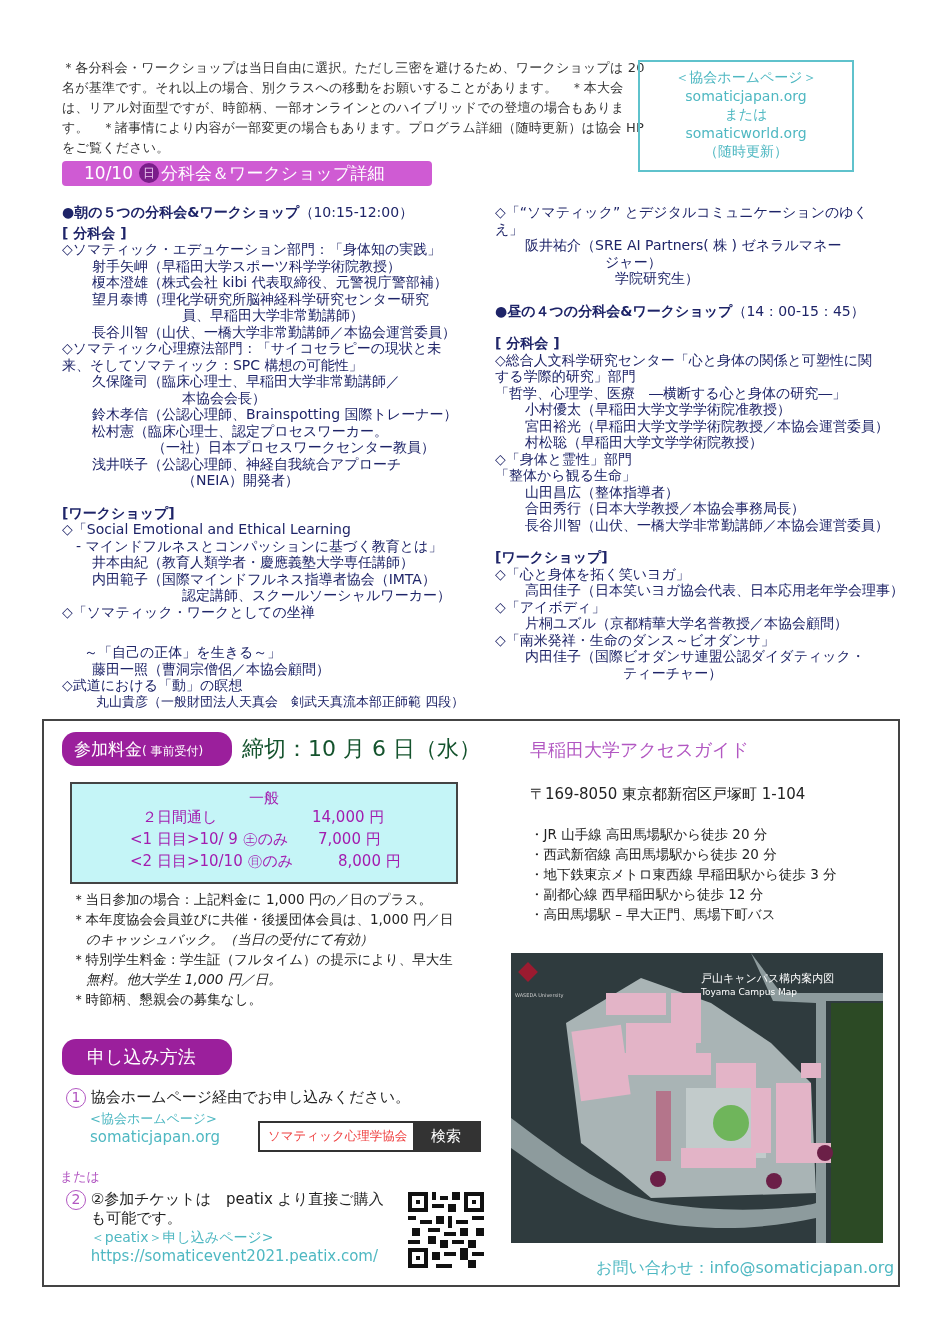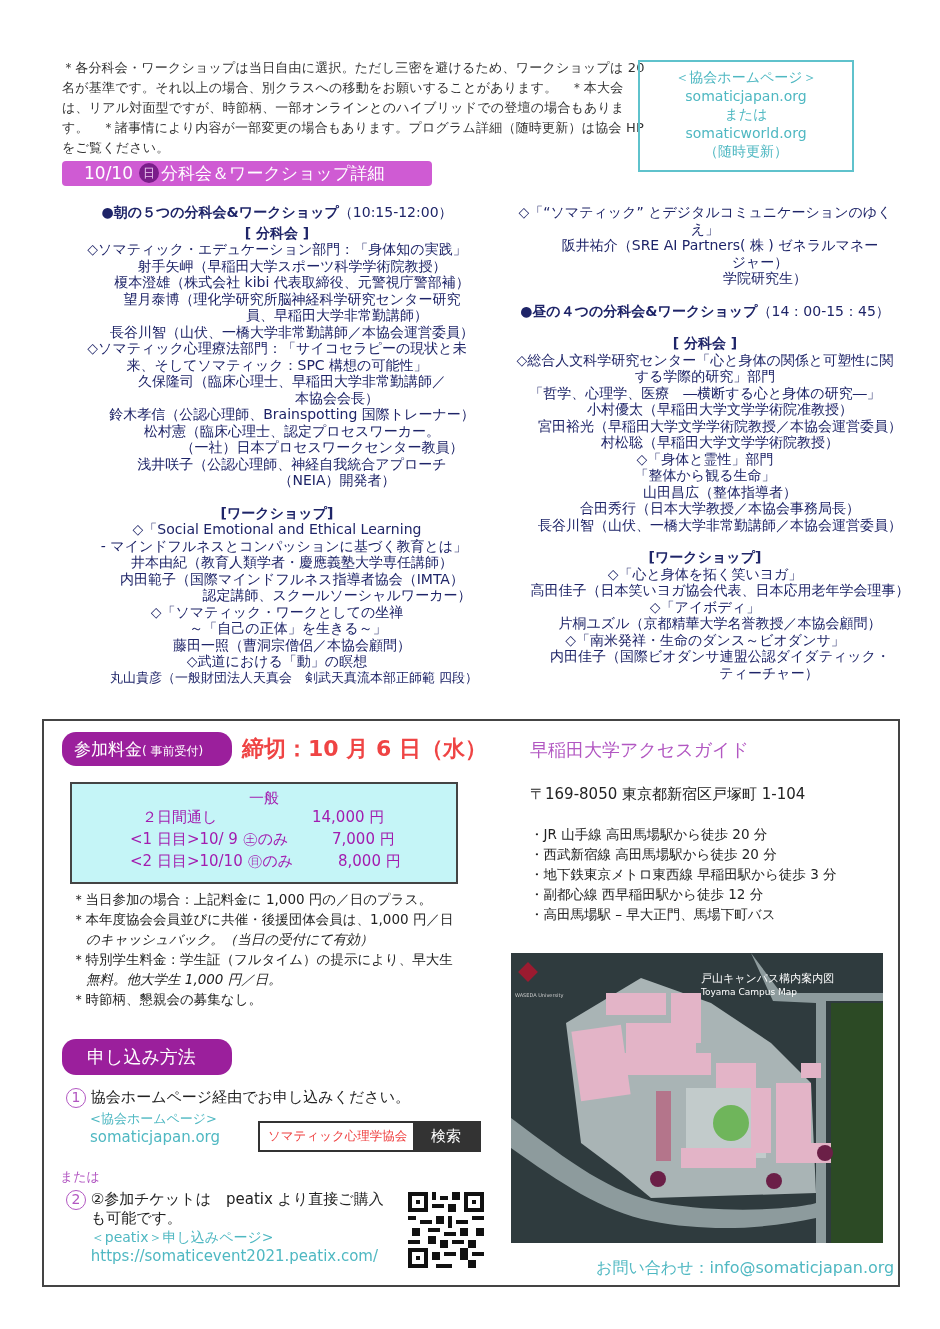--- a/index.html
+++ b/index.html
@@ -2,32 +2,32 @@
 <html><head>
 <meta charset="utf-8">
 <style>
   * { box-sizing: border-box; margin: 0; padding: 0; }
   body { width: 940px; height: 1329px; background: #ffffff; font-family: "DejaVu Sans", "Liberation Sans", sans-serif; color: #222; position: relative; overflow: hidden; }
   .abs { position: absolute; }
   .notice { left: 62px; top: 58px; width: 585px; font-size: 13px; line-height: 20px; color: #333; letter-spacing: 0.2px; }
   .hp-box { left: 638px; top: 60px; width: 216px; height: 112px; border: 2px solid #5fc2cc; text-align: center; color: #4fb8c2; font-size: 14px; line-height: 18.5px; padding-top: 6px; }
   .band { left: 62px; top: 161px; width: 370px; height: 25px; background: #cf5bd3; border-radius: 4px; color: #fff; font-size: 17px; line-height: 25px; padding-left: 22px; }
   .band .day { display: inline-block; width: 20px; height: 20px; border-radius: 50%; background: #7a1e8a; color: #e9c7ee; font-size: 12px; line-height: 20px; text-align: center; margin: 0 2px 0 6px; vertical-align: 2px; }
-  .col { font-size: 14px; line-height: 16.5px; color: #1e2468; text-align: center; }
+  .col { font-size: 14px; line-height: 16.5px; color: #1e2468; }
   .col .h { font-weight: bold; }
   .col .ind { padding-left: 30px; }
   .col .ind2 { padding-left: 90px; }
   .col .ind3 { padding-left: 120px; }
   .col .gap { height: 16px; }
   .col .time { font-weight: normal; }
   .lower { left: 42px; top: 719px; width: 858px; height: 568px; border: 2px solid #444; }
   .pill { background: #9b1f9c; color: #fff; border-radius: 14px; }
   .fee-pill { left: 62px; top: 732px; width: 170px; height: 34px; font-size: 17px; line-height: 34px; padding-left: 12px; }
   .fee-pill small { font-size: 12px; }
-  .deadline { left: 242px; top: 734px; font-size: 22px; color: #ef4444; font-weight: bold; }
+  .deadline { left: 242px; top: 734px; font-size: 22px; color: #14532d; }
   .fee-box { left: 70px; top: 782px; width: 388px; height: 102px; background: #c5f5f7; border: 2px solid #444; font-size: 15px; color: #a21caf; }
   .fee-row { position: absolute; }
   .notes { left: 72px; top: 889px; width: 410px; font-size: 13.5px; line-height: 20px; color: #222; }
   .notes .ind { padding-left: 14px; font-style: italic; }
   .access-title { left: 530px; top: 738px; font-size: 18px; color: #b257c2; }
   .address { left: 530px; top: 785px; font-size: 15px; color: #222; }
   .routes { left: 530px; top: 824px; font-size: 13.5px; line-height: 20px; color: #222; }
   .map { left: 511px; top: 953px; width: 372px; height: 290px; background: #2f3b3e; overflow: hidden; }
   .apply-pill { left: 62px; top: 1039px; width: 170px; height: 36px; font-size: 18px; line-height: 36px; padding-left: 25px; }
   .num-circle { display: inline-block; width: 20px; height: 20px; border: 1.5px solid #b257c2; border-radius: 50%; color: #b257c2; font-size: 14px; line-height: 17px; text-align: center; }
@@ -78,21 +78,21 @@
   <div class="ind">浅井咲子（公認心理師、神経自我統合アプローチ</div>
   <div class="ind3">（NEIA）開発者）</div>
   <div class="gap"></div>
   <div class="h">[ワークショップ]</div>
   <div>◇「Social Emotional and Ethical Learning</div>
   <div style="padding-left:14px;">- マインドフルネスとコンパッションに基づく教育とは」</div>
   <div class="ind">井本由紀（教育人類学者・慶應義塾大学専任講師）</div>
   <div class="ind">内田範子（国際マインドフルネス指導者協会（IMTA）</div>
   <div class="ind3">認定講師、スクールソーシャルワーカー）</div>
   <div>◇「ソマティック・ワークとしての坐禅</div>
-  <div style="padding-left:22px;">～「自己の正体」を生きる～」</div>
+  <div style="padding-left:22px;margin-top:24px;">～「自己の正体」を生きる～」</div>
   <div class="ind">藤田一照（曹洞宗僧侶／本協会顧問）</div>
   <div>◇武道における「動」の瞑想</div>
   <div style="padding-left:34px; font-size:13px;">丸山貴彦（一般財団法人天真会　剣武天真流本部正師範 四段）</div>
 </div>
 
 <div class="abs col" style="left:495px; top:204px; width:420px;">
   <div>◇「“ソマティック” とデジタルコミュニケーションのゆく</div>
   <div>え」</div>
   <div class="ind">阪井祐介（SRE AI Partners( 株 ) ゼネラルマネー</div>
   <div style="padding-left:110px;">ジャー）</div>
@@ -128,21 +128,21 @@
 <div class="abs pill fee-pill">
   <span>参加料金</span><small>( 事前受付)</small>
 </div>
 <div class="abs deadline">締切：10 月 6 日（水）</div>
 
 <div class="abs fee-box">
   <div class="fee-row" style="left:0; width:384px; text-align:center; top:5px;">一般</div>
   <div class="fee-row" style="left:70px; top:24px;">２日間通し</div>
   <div class="fee-row" style="left:240px; top:24px;">14,000 円</div>
   <div class="fee-row" style="left:58px; top:46px;">&lt;1 日目&gt;10/ 9 ㊏のみ</div>
-  <div class="fee-row" style="left:260px; top:46px;">7,000 円</div>
+  <div class="fee-row" style="left:246px; top:46px;">7,000 円</div>
   <div class="fee-row" style="left:58px; top:68px;">&lt;2 日目&gt;10/10 ㊐のみ</div>
   <div class="fee-row" style="left:266px; top:68px;">8,000 円</div>
 </div>
 
 <div class="abs notes">
   <div>＊当日参加の場合：上記料金に 1,000 円の／日のプラス。</div>
   <div>＊本年度協会会員並びに共催・後援団体会員は、1,000 円／日</div>
   <div class="ind">のキャッシュバック。（当日の受付にて有効）</div>
   <div>＊特別学生料金：学生証（フルタイム）の提示により、早大生</div>
   <div class="ind">無料。他大学生 1,000 円／日。</div>

